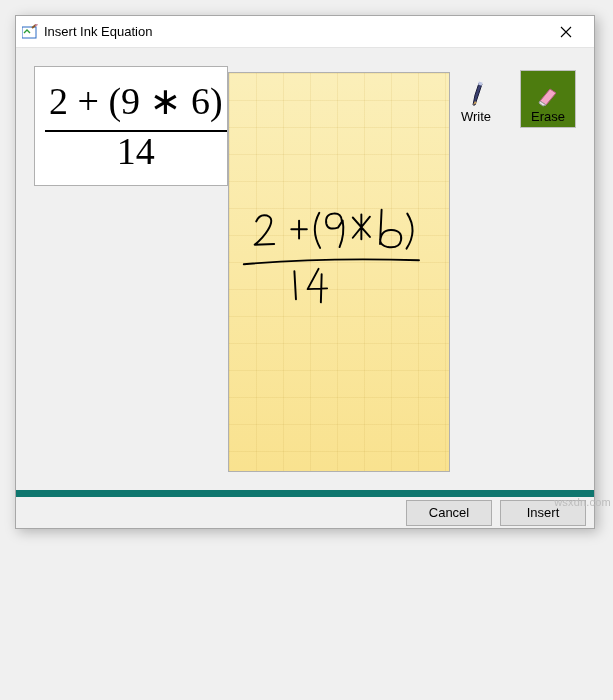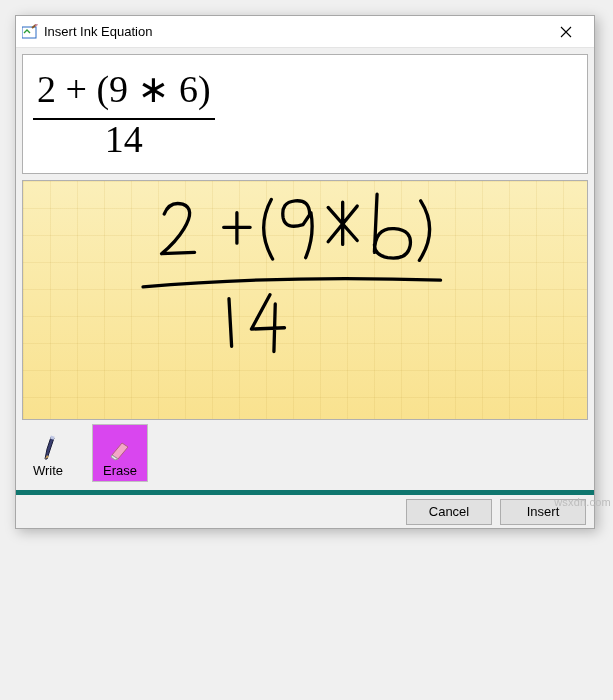--- a/index.html
+++ b/index.html
@@ -40,23 +40,23 @@
       width: 44px;
       height: 30px;
       display: flex;
       align-items: center;
       justify-content: center;
       cursor: default;
     }
     .client {
       flex: 1;
       display: flex;
-      flex-direction: column;
+      flex-direction: row;
       background: #f0f0f0;
-      padding: 6px;
+      padding: 18px;
     }
     .preview {
       background: #ffffff;
       border: 1px solid #b0b0b0;
       height: 120px;
       display: flex;
       align-items: center;
       padding-left: 10px;
     }
     .preview-math {
@@ -91,29 +91,29 @@
       flex-direction: column;
       align-items: center;
       justify-content: center;
       padding: 4px 10px 2px 10px;
       border: 1px solid transparent;
       cursor: default;
       font-size: 13px;
       height: 58px;
     }
     .tool-btn.active {
-      background: #d946ef;
+      background: #4d7c0f;
       border: 1px solid #c0c0c0;
     }
     .tool-btn .ticon { height: 30px; display:flex; align-items:flex-end; justify-content:center; }
     .tool-btn .tlabel { margin-top: 2px; }
     .footer {
       height: 38px;
       background: #f0f0f0;
-      border-top: 5px solid #0f766e;
+      border-top: 7px solid #0f766e;
       display: flex;
       align-items: center;
       justify-content: flex-end;
       padding-right: 8px;
       gap: 8px;
     }
     .dlg-btn {
       min-width: 86px;
       height: 26px;
       background: #e1e1e1;

